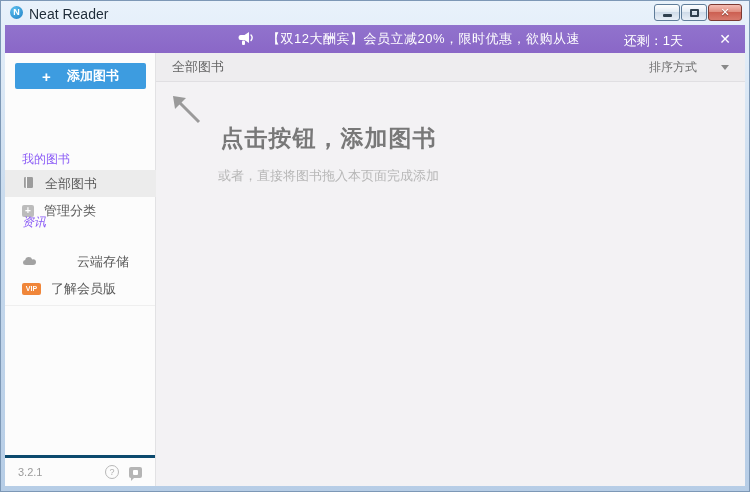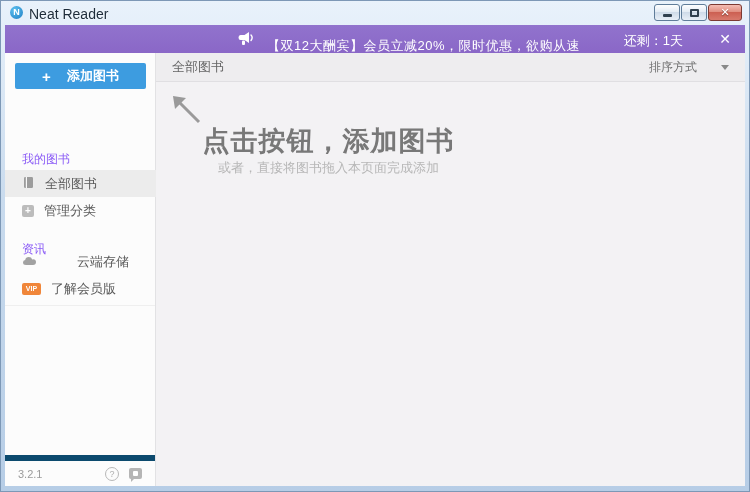--- a/index.html
+++ b/index.html
@@ -33,53 +33,53 @@
   .glyph-max { width:9px; height:8px; border:2px solid #30404f; border-radius:1px; }
   .glyph-close { color:#fff; font-size:11px; font-weight:bold; line-height:1; text-shadow:0 1px 1px #7c3a32; }
 
   
   .banner {
     position:absolute; top:24px; left:4px; right:4px; height:28px;
     background:linear-gradient(180deg,#9173cd,#8a67c7);
     color:#fff;
   }
   .megaphone { position:absolute; left:233px; top:7px; }
-  .banner-text { position:absolute; left:262px; top:12px; font-size:13px; letter-spacing:0.5px; }
+  .banner-text { position:absolute; left:262px; top:5px; font-size:13px; letter-spacing:0.5px; }
   .banner-countdown { position:absolute; right:62px; top:7px; font-size:13px; }
   .banner-close { position:absolute; right:14px; top:6px; font-size:14px; cursor:pointer; line-height:16px; }
 
   
   .body { position:absolute; top:52px; left:4px; right:4px; bottom:5px; display:flex; background:#f3f2f4; }
 
   
   .sidebar { position:relative; width:151px; background:#fcfcfc; border-right:1px solid #e2e2e4; }
   .add-btn {
     position:absolute; left:10px; top:10px; width:131px; height:26px;
     background:#3d9ce0; color:#fff; border:none; border-radius:2px;
     display:flex; align-items:center; justify-content:center; gap:16px; cursor:pointer;
   }
   .add-plus { font-size:15px; font-weight:bold; line-height:1; }
   .add-label { font-size:13px;font-weight:bold; }
   .side-label { position:absolute; left:17px; font-size:12px; color:#8b5cf6; }
   .lbl-mybooks { top:98px; }
-  .lbl-news { top:188px; }
+  .lbl-news { top:161px;font-style:italic; }
   .side-item {
     position:absolute; left:0; width:151px; height:27px;
     display:flex; align-items:center; padding-left:17px; gap:10px;
     font-size:13px; color:#5a5a5a; cursor:pointer;
   }
   .side-item.selected { background:#ececec; }
   .it-allbooks { top:117px; }
   .it-manage   { top:144px; }
   .it-cloud    { top:195px;gap:40px; }
   .it-vip      { top:222px; }
   .side-divider { position:absolute; left:0; right:0; top:252px; border-top:1px solid #efefef; }
   .side-footer {
     position:absolute; left:0; right:0; bottom:0; height:31px;
-    border-top:6px solid #0c4a6e; display:flex; align-items:center;
+    border-top:3px solid #0c4a6e; display:flex; align-items:center;
     padding:0 13px; font-size:11px; color:#9b9b9b;
   }
   .footer-icons { margin-left:auto; display:flex; gap:10px; align-items:center; }
   .help-icon {
     width:14px; height:14px; border:1px solid #b8b8b8; border-radius:50%;
     color:#b0b0b0; font-size:9px; display:flex; align-items:center; justify-content:center; cursor:pointer;
   }
   .feedback-icon { position:relative; width:13px; height:11px; background:#b5b5b5; border-radius:2px; cursor:pointer; }
   .feedback-icon::after {
     content:""; position:absolute; left:2px; bottom:-3px;
@@ -103,22 +103,22 @@
     position:absolute; top:0; left:0; right:0; height:29px;
     background:#eeedef; border-bottom:1px solid #e0dfe2;
     display:flex; align-items:center; justify-content:space-between; padding:0 16px;
   }
   .main-title { font-size:13px; color:#666; }
   .sort-btn { display:flex; align-items:center; gap:24px; font-size:12px; color:#6e6e6e; cursor:pointer; }
   .sort-caret { width:0; height:0; border:4px solid transparent; border-top:5px solid #888; margin-top:4px; }
 
   .arrow-icon { position:absolute; left:16px; top:42px; }
   .empty-text { position:absolute; left:0; top:70px; width:345px; text-align:center; }
-  .empty-title { font-size:27px; font-weight:bold; color:#787878; letter-spacing:1px; }
-  .empty-sub { font-size:13px; color:#b7b7b7; }
+  .empty-title { font-size:23px; font-weight:bold; color:#787878; letter-spacing:1px; }
+  .empty-sub { margin-top:13px; font-size:13px; color:#b7b7b7; }
 
   .watermark {
     position:absolute; right:6px; bottom:9px;
     font-size:37px; font-weight:bold; letter-spacing:2px;
     background:linear-gradient(180deg,#85aed9 0%,#4a7cb5 55%,#2e5d9b 100%);
     -webkit-background-clip:text; background-clip:text; color:transparent;
   }
 </style>
 </head>
 <body>

